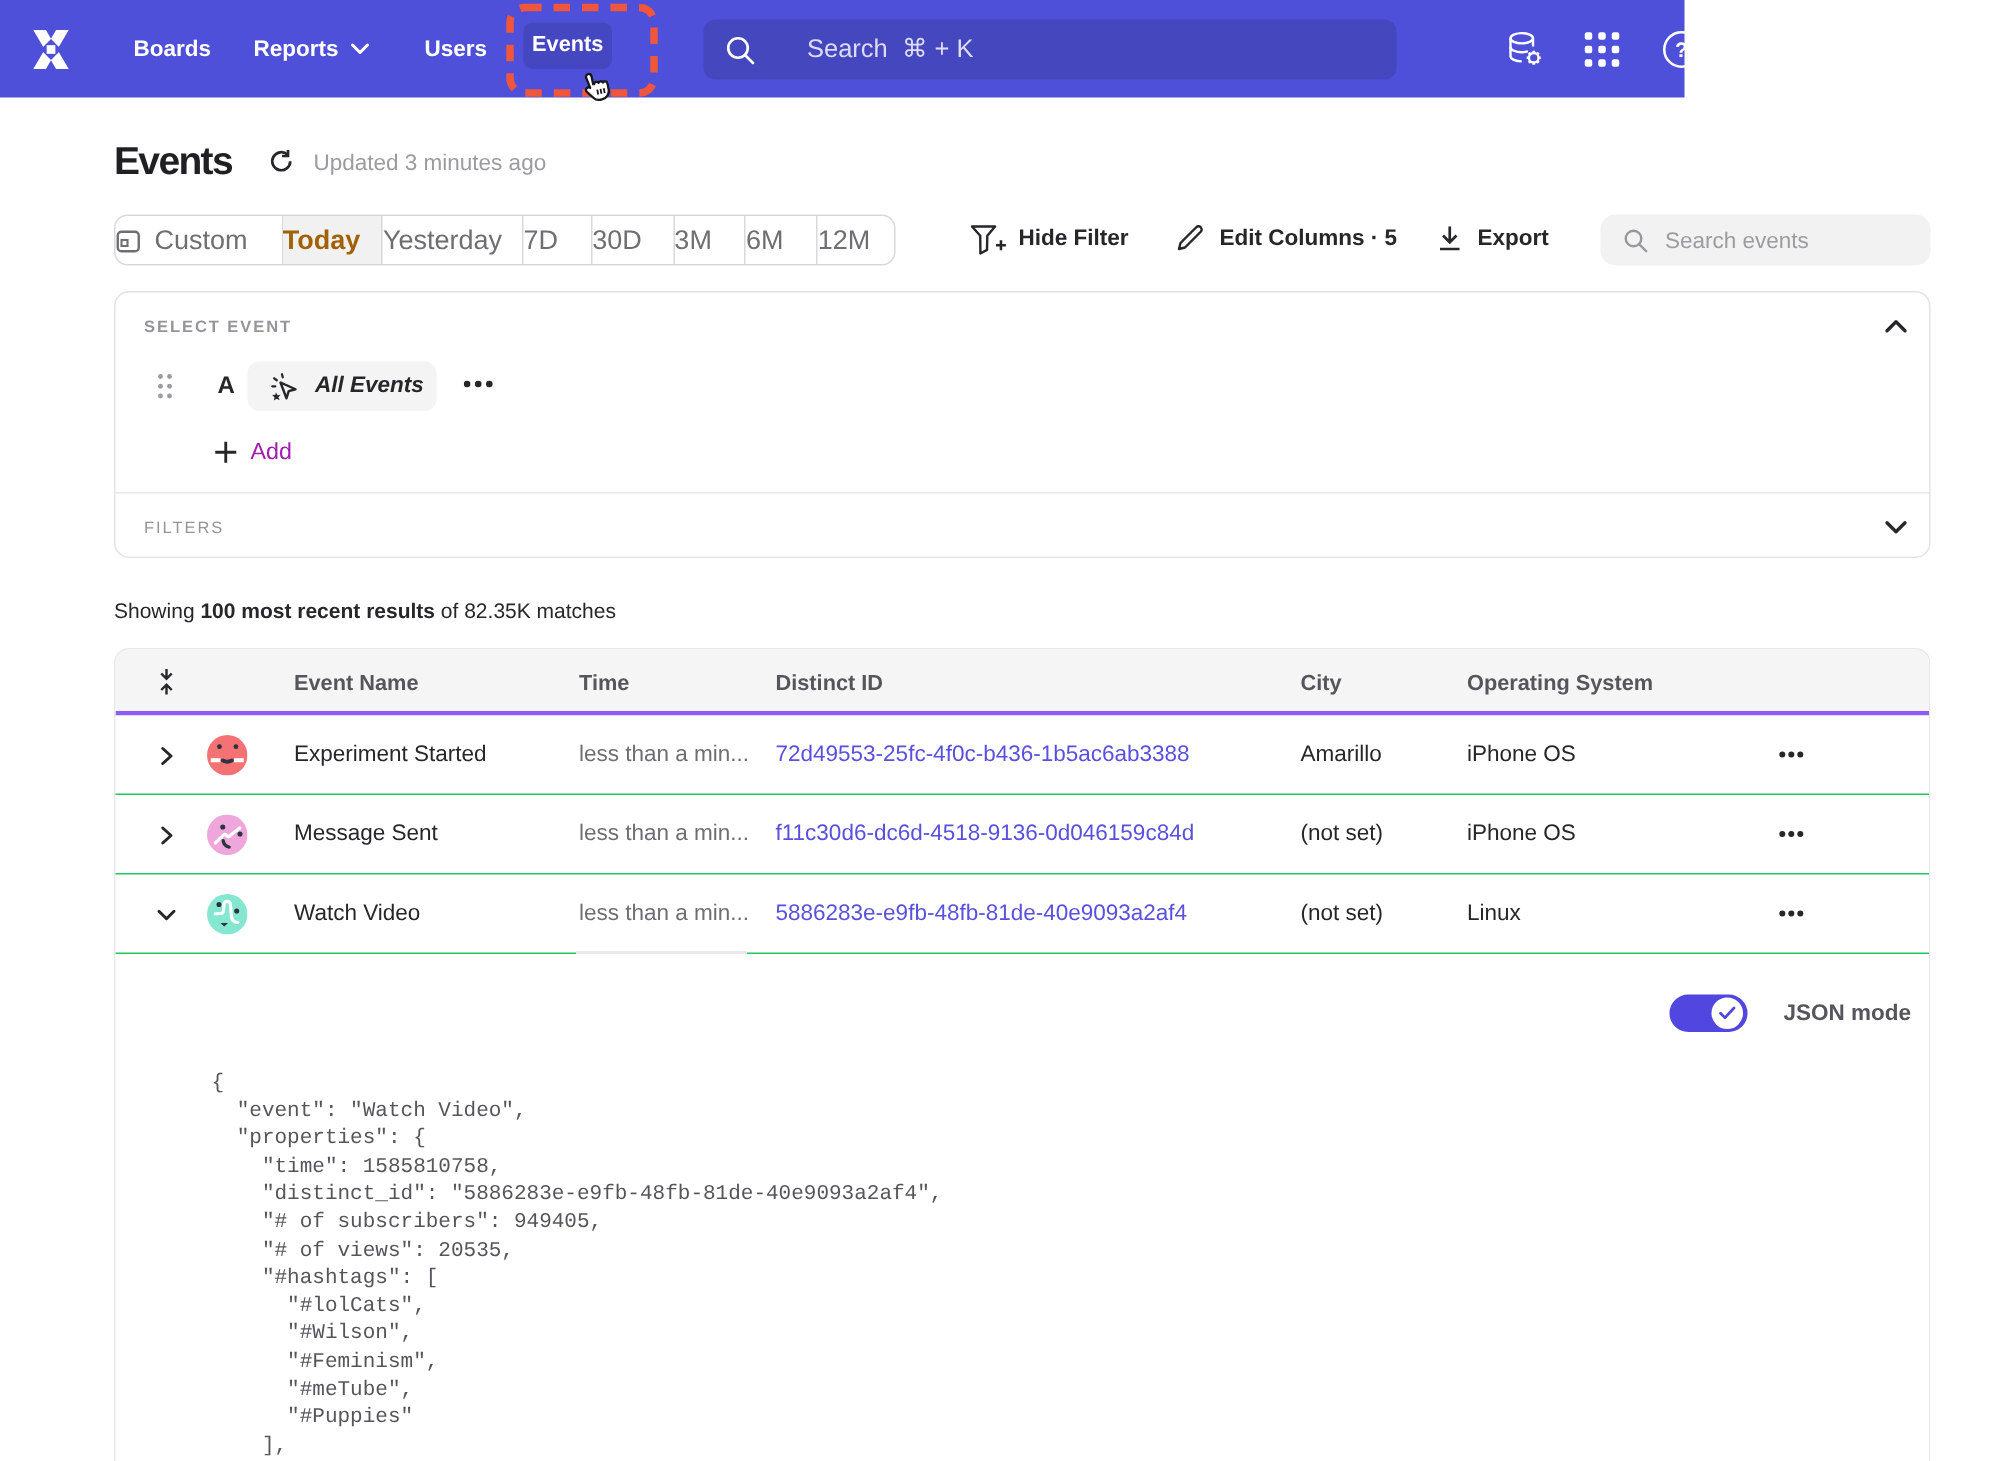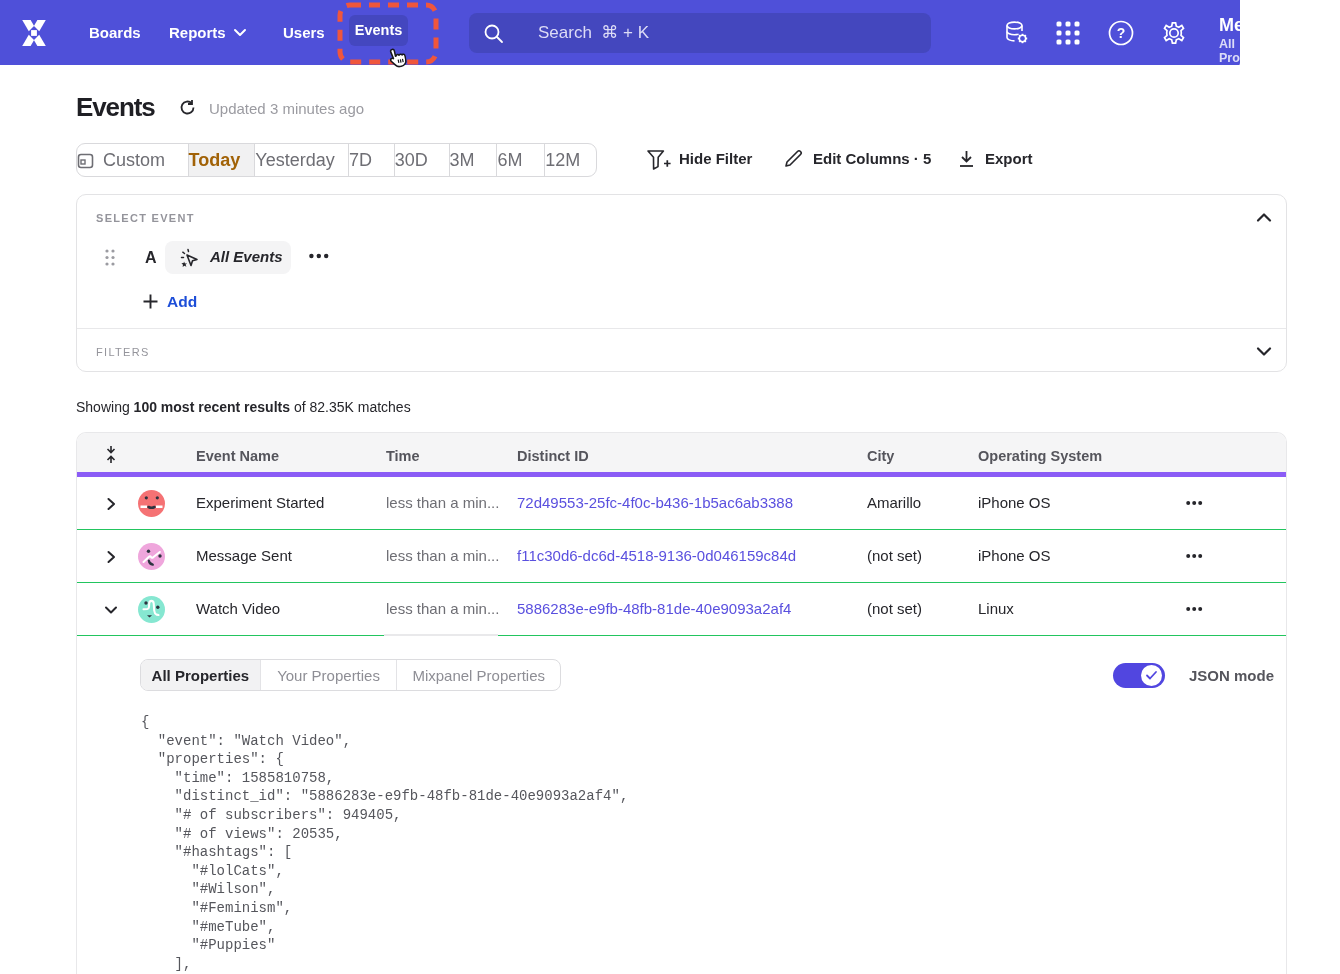--- a/index.html
+++ b/index.html
@@ -2,21 +2,21 @@
 <html><head>
 <meta charset="utf-8">
 <style>
   * { margin:0; padding:0; box-sizing:border-box; }
   html,body { width:1340px; height:974px; overflow:hidden; background:#fff; }
   body { font-family:"Liberation Sans", sans-serif; }
   #page { position:relative; width:1340px; height:974px; background:#fff; }
   .abs { position:absolute; }
 
   
-  #nav { position:absolute; left:0; top:0; width:1240px; height:65px; background:#4F50D9; }
+  #nav { position:absolute; left:0; top:0; width:1123px; height:65px; background:#4F50D9; }
   .navlink { position:absolute; top:0; height:65px; line-height:65px; color:#fff; font-size:15px; font-weight:600; }
   #evbtn { position:absolute; left:349px; top:15px; width:59px; height:31px; background:#4447BF; border-radius:6px; color:#fff; font-size:14.5px; font-weight:600; text-align:center; line-height:31px; }
   #searchpill { position:absolute; left:469px; top:13px; width:462px; height:40px; background:#4447BE; border-radius:8px; }
   #searchpill .stext { position:absolute; left:43px; top:0; height:40px; line-height:40px; color:#DDDCF6; font-size:17px;margin-left:26px; }
   #media1 { position:absolute; left:1219px; top:15px; color:#fff; font-size:18px; font-weight:700; }
   #media2 { position:absolute; left:1219px; top:37px; color:rgba(255,255,255,0.8); font-size:12.5px; font-weight:600; }
 
   
   #title { position:absolute; left:76px; top:92px; font-size:26px; font-weight:700; color:#1f1f24; letter-spacing:-1.1px; }
   #updated { position:absolute; left:209px; top:100px; font-size:15px; color:#9b9ba1; }
@@ -35,21 +35,21 @@
   #card { position:absolute; left:76px; top:194px; width:1211px; height:178px; border:1px solid #e3e3e5; border-radius:10px; }
   #chip { position:absolute; left:165px; top:241px; width:126px; height:33px; background:#f4f4f5; border-radius:8px; }
   #chip span { position:absolute; left:45px; top:7px; font-size:15px; font-weight:600; color:#26262b;font-style:italic; }
   #carddiv { position:absolute; left:77px; top:328px; width:1209px; height:1px; background:#e8e8ea; }
 
   
   #showing { position:absolute; left:76px; top:399px; font-size:14px; color:#26262b; }
 
   
   #table { position:absolute; left:76px; top:432px; width:1211px; height:542px; border:1px solid #e8e8ea; border-bottom:none; border-radius:10px 10px 0 0; }
-  #thead { position:absolute; left:0; top:0; width:1209px; height:44px; background:#f5f5f6; border-radius:9px 9px 0 0; border-bottom:5px solid #8b5cf6; }
+  #thead { position:absolute; left:0; top:0; width:1209px; height:44px; background:#f5f5f6; border-radius:9px 9px 0 0; border-bottom:3px solid #8b5cf6; }
   .th { position:absolute; top:15px; font-size:14.5px; font-weight:600; color:#55555c; }
   .row { position:absolute; left:0; width:1209px; height:53px; border-bottom:1px solid #22c55e; }
   .cell { position:absolute; top:17px; font-size:15px; color:#26262b; }
   .time { color:#6e6e74; }
   .id { color:#5a50df; }
   .dots3 { position:absolute; left:1109px; top:23px; }
 
   
   #tabs { position:absolute; left:140px; top:659px; width:421px; height:32px; border:1px solid #dcdcdf; border-radius:8px; background:#fff; display:flex; overflow:hidden; }
   #tabs .tab { display:flex; align-items:center; justify-content:center; font-size:15px; color:#8e8e95; height:100%; border-right:1px solid #e3e3e6; }
@@ -175,20 +175,27 @@
   <div class="ctrl" style="left:679px">Hide Filter</div>
   <svg class="abs" style="left:784px;top:149px" width="19" height="19" viewBox="0 0 19 19">
       <path d="M2 17 L3 13 L13.5 2.5 A1.8 1.8 0 0 1 16.5 5.5 L6 16 Z" fill="none" stroke="#26262b" stroke-width="1.6" stroke-linejoin="round"></path>
     </svg>
   <div class="ctrl" style="left:813px">Edit Columns · 5</div>
   <svg class="abs" style="left:958px;top:150px" width="17" height="18" viewBox="0 0 17 18">
       <path d="M8.5 1 L8.5 11 M4 7 L8.5 11.5 L13 7" fill="none" stroke="#26262b" stroke-width="1.8"></path>
       <path d="M2 16 L15 16" stroke="#26262b" stroke-width="1.8"></path>
     </svg>
   <div class="ctrl" style="left:985px">Export</div>
+  <div id="searchevents">
+    <svg class="abs" style="left:15px;top:9px" width="17" height="17" viewBox="0 0 17 17">
+        <circle cx="7" cy="7" r="5.2" fill="none" stroke="#97979d" stroke-width="1.6"></circle>
+        <path d="M11 11 L15.5 15.5" stroke="#97979d" stroke-width="1.6" stroke-linecap="round"></path>
+      </svg>
+    <span>Search events</span>
+  </div>
 
   <div id="card"></div>
   <div class="abs" style="left:96px;top:212px;font-size:11px;font-weight:700;color:#94949b;letter-spacing:1.3px">SELECT EVENT</div>
   <svg class="abs" style="left:104px;top:248px" width="12" height="19" viewBox="0 0 12 19">
     <g fill="#9b9ba1">
         <circle cx="3" cy="3" r="1.6"></circle>
         <circle cx="9" cy="3" r="1.6"></circle>
         <circle cx="3" cy="9.5" r="1.6"></circle>
         <circle cx="9" cy="9.5" r="1.6"></circle>
         <circle cx="3" cy="16" r="1.6"></circle>
@@ -211,21 +218,21 @@
   <svg class="abs" style="left:309px;top:253px" width="20" height="6" viewBox="0 0 20 6">
       <g fill="#26262b">
         <circle cx="2.4" cy="3" r="2.2"></circle>
         <circle cx="9.8" cy="3" r="2.2"></circle>
         <circle cx="17.2" cy="3" r="2.2"></circle>
       </g>
     </svg>
   <svg class="abs" style="left:142px;top:293px" width="17" height="17" viewBox="0 0 17 17">
       <path d="M8.5 1.5 L8.5 15.5 M1.5 8.5 L15.5 8.5" stroke="#26262b" stroke-width="1.9"></path>
     </svg>
-  <div class="abs" style="left:167px;top:293px;font-size:15.5px;font-weight:700;color:#1d4ed8">Add</div>
+  <div class="abs" style="left:167px;top:293px;font-size:15.5px;font-weight:400;color:#a21caf">Add</div>
   <svg class="abs" style="left:1256px;top:212px" width="16" height="11" viewBox="0 0 16 11">
       <path d="M2 8.5 L8 2.5 L14 8.5" stroke="#26262b" stroke-width="2.2" fill="none" stroke-linecap="round" stroke-linejoin="round"></path>
     </svg>
   <div id="carddiv"></div>
   <div class="abs" style="left:96px;top:346px;font-size:11px;font-weight:400;color:#94949b;letter-spacing:1.3px">FILTERS</div>
   <svg class="abs" style="left:1256px;top:346px" width="16" height="11" viewBox="0 0 16 11">
       <path d="M2 2.5 L8 8.5 L14 2.5" stroke="#26262b" stroke-width="2.2" fill="none" stroke-linecap="round" stroke-linejoin="round"></path>
     </svg>
 
   <div id="showing">Showing <b>100 most recent results</b> of 82.35K matches</div>
@@ -316,25 +323,20 @@
             <circle cx="2.2" cy="3" r="2"></circle>
             <circle cx="8.2" cy="3" r="2"></circle>
             <circle cx="14.2" cy="3" r="2"></circle>
           </g>
         </svg>
     </div>
   </div>
 
   <div class="abs" style="left:384px;top:634px;width:114px;height:2px;background:#e9e9eb"></div>
 
-  <div id="tabs">
-    <div class="tab tabsel" style="width:120px">All Properties</div>
-    <div class="tab" style="width:137px">Your Properties</div>
-    <div class="tab" style="width:163px">Mixpanel Properties</div>
-  </div>
   <div id="toggle">
     <div id="knob">
       <svg style="position:absolute;left:4px;top:5px" width="13" height="11" viewBox="0 0 13 11">
           <path d="M2 5.5 L5 8.5 L11 2" stroke="#5146E0" stroke-width="1.8" fill="none" stroke-linecap="round" stroke-linejoin="round"></path>
         </svg>
     </div>
   </div>
   <div id="jsonmode">JSON mode</div>
 
   <div id="json">{

